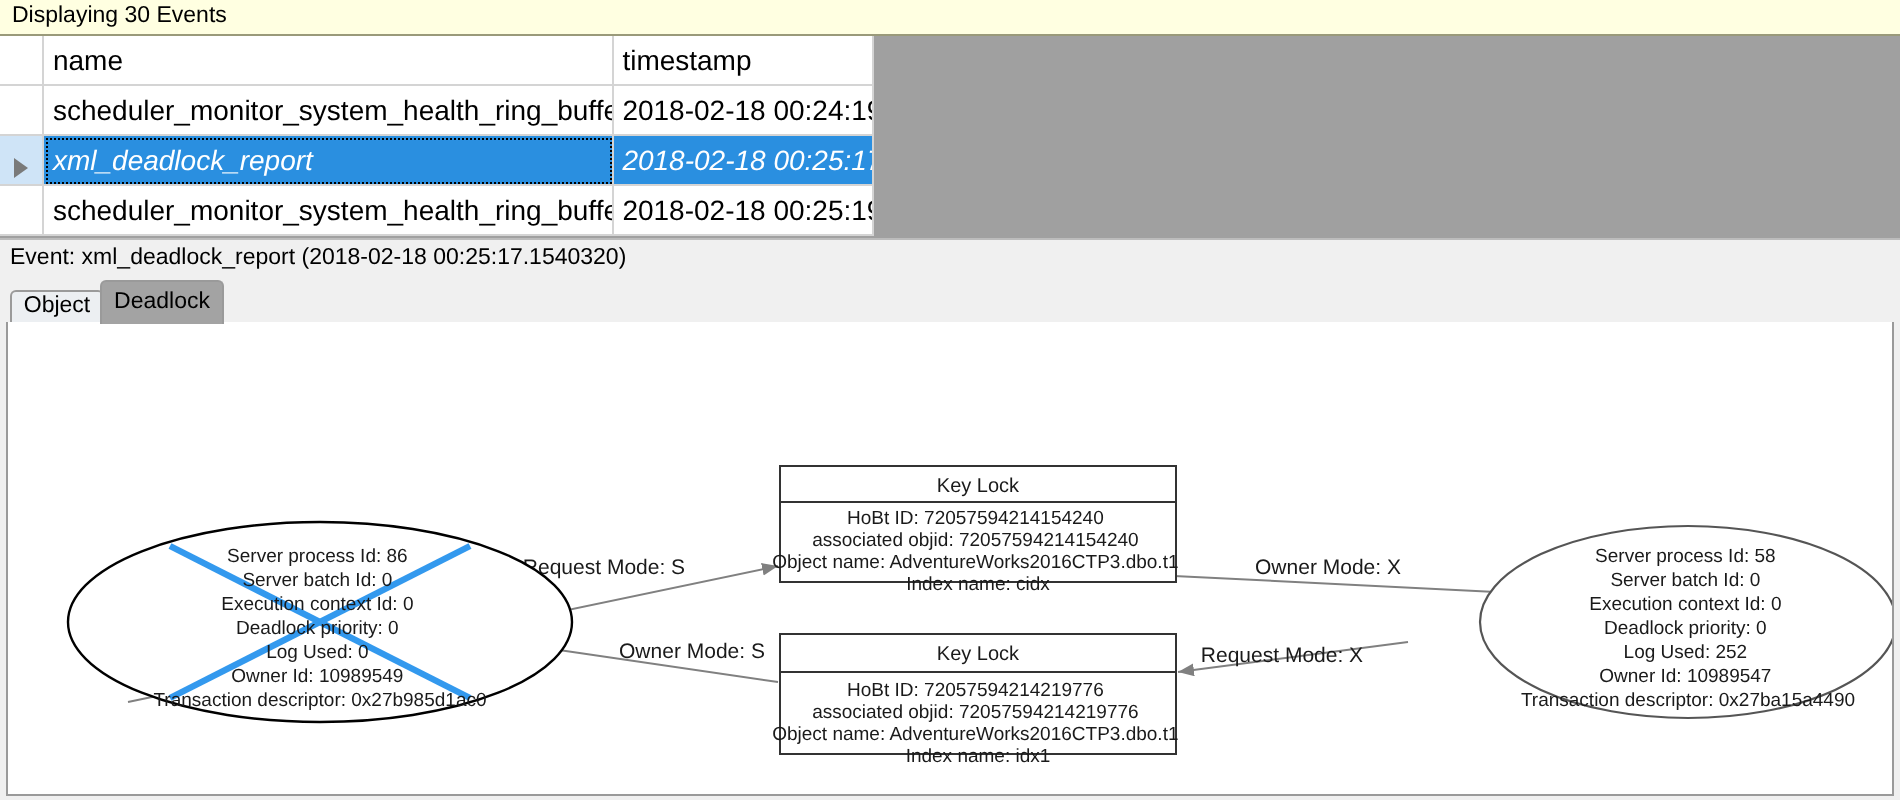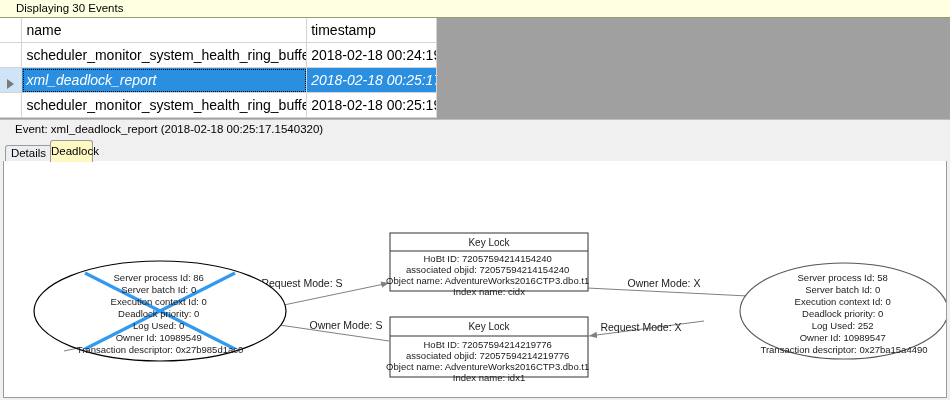--- a/index.html
+++ b/index.html
@@ -25,21 +25,21 @@
   
   .info-banner {
     position: absolute;
     left: 0; top: 0;
     width: 950px;
     height: 18px;
     background: #ffffe1;
     border-bottom: 1px solid #9a9a7a;
     box-sizing: border-box;
     line-height: 17px;
-    padding-left: 16px;
+    padding-left: 6px;
     font-size: 11.5px;
     color: #000;
     white-space: nowrap;
   }
 
   
   .grid-area {
     position: absolute;
     left: 0; top: 18px;
     width: 950px;
@@ -98,21 +98,21 @@
   
   .event-caption {
     position: absolute;
     left: 0; top: 119px;
     width: 950px;
     height: 19px;
     background: #f0f0f0;
     border-top: 1px solid #bcbcbc;
     box-sizing: border-box;
     line-height: 18px;
-    padding-left: 15px;
+    padding-left: 5px;
     font-size: 11.5px;
     white-space: nowrap;
   }
 
   
   .tabstrip {
     position: absolute;
     left: 0; top: 138px;
     width: 950px;
     height: 24px;
@@ -132,24 +132,24 @@
   }
   .tab-details {
     left: 5px;
     width: 47px;
     height: 17px;
     line-height: 15px;
     color: #000;
   }
   .tab-deadlock {
     left: 50px;
-    width: 43px;
+    width: 62px;
     height: 22px;
     line-height: 21px;
-    background: #fef9c3;
+    background: #a3a3a3;
     z-index: 3;
     border-color: #9a9a9a;
     margin-top: 29px;
   }
 
   
   .graph-canvas {
     position: absolute;
     left: 3px; top: 161px;
     width: 944px;
@@ -212,21 +212,21 @@
           <td class="col-name">scheduler_monitor_system_health_ring_buffer_recorded</td>
           <td class="col-ts">2018-02-18 00:25:19.5276859</td>
         </tr>
       </tbody>
     </table>
   </div>
 
   <div class="event-caption">Event: xml_deadlock_report (2018-02-18 00:25:17.1540320)</div>
 
   <div class="tabstrip">
-    <div class="tab tab-details">Details</div>
+    <div class="tab tab-details">Object</div>
     <div class="tab tab-deadlock">Deadlock</div>
   </div>
 
   <div class="graph-canvas">
     <svg width="944" height="237" viewBox="0 0 944 237" xmlns="http://www.w3.org/2000/svg">
       <defs>
         <marker id="arrowgray" markerWidth="9" markerHeight="9" refX="8" refY="3.2" orient="auto" markerUnits="strokeWidth">
           <path d="M0,0 L8,3.2 L0,6.4 z" fill="#808080"></path>
         </marker>
       </defs>

